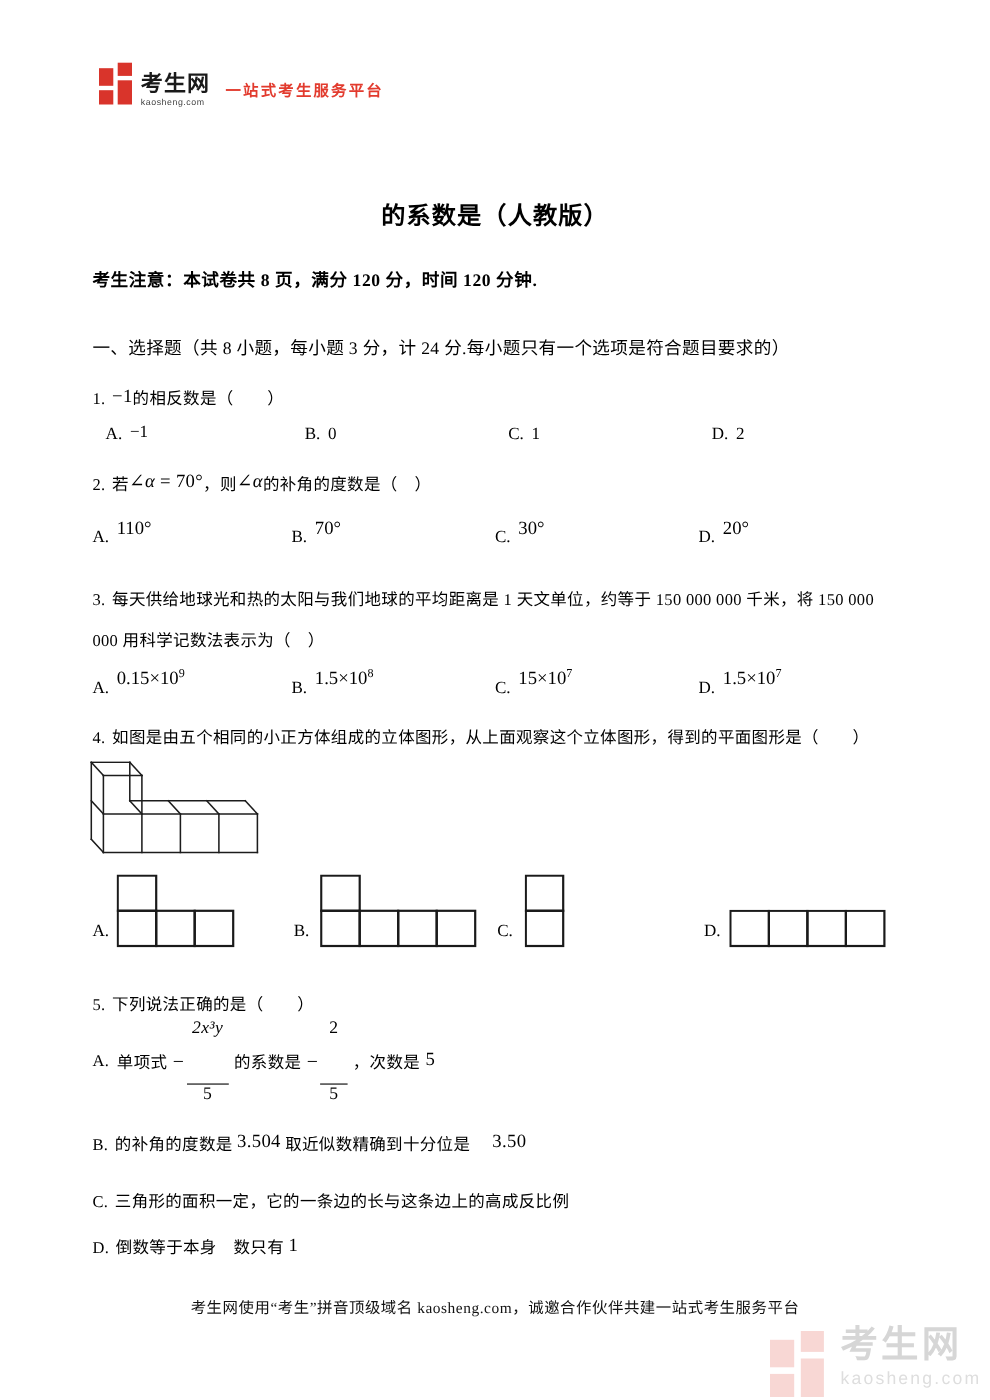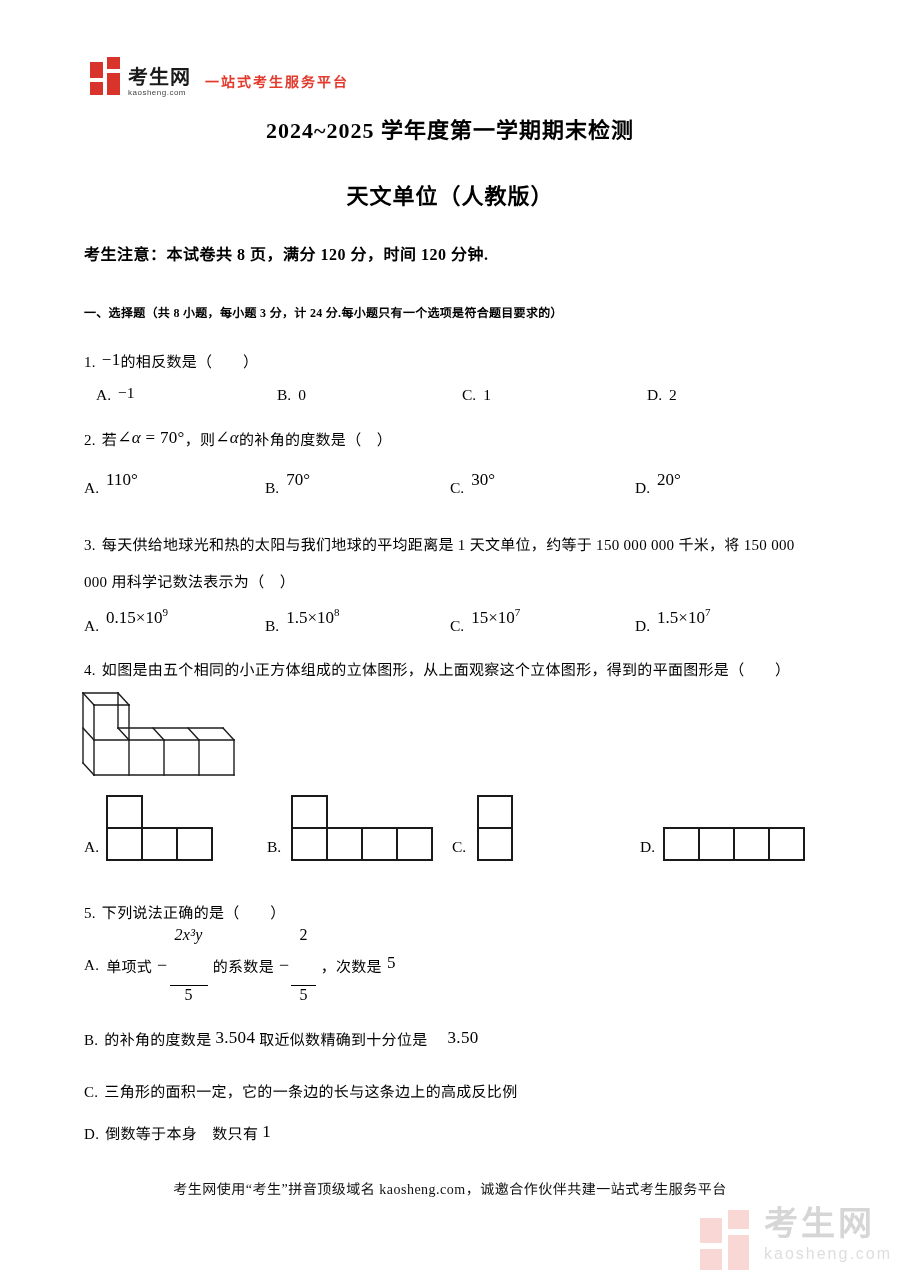--- a/index.html
+++ b/index.html
@@ -15,21 +15,21 @@
   .lm3{left:17px;top:0;width:13px;height:12px;}
   .lm4{left:17px;top:16px;width:13px;height:22px;}
   .logo-texts{margin-left:6px;line-height:1;}
   .logo-name{font-family:"Liberation Sans","DejaVu Sans",sans-serif;font-weight:bold;font-size:20px;color:#1a1a1a;letter-spacing:1px;}
   .logo-domain{font-family:"Liberation Sans","DejaVu Sans",sans-serif;font-size:8px;color:#444;margin-top:2px;letter-spacing:.5px;}
   .logo-tagline{font-family:"Liberation Sans","DejaVu Sans",sans-serif;font-weight:bold;font-size:14px;color:#e23b2e;margin-left:14px;margin-bottom:6px;letter-spacing:2px;}
   
   .title{top:112px;left:0;width:100%;text-align:center;font-size:22px;font-weight:bold;letter-spacing:1px;}
   .subtitle{top:178px;left:0;width:100%;text-align:center;font-size:22px;font-weight:bold;letter-spacing:1px;}
   .notice{top:241px;left:84px;font-size:16px;font-weight:bold;letter-spacing:.5px;}
-  .section{top:303px;left:84px;font-size:12px;font-weight:bold;letter-spacing:.3px;}
+  .section{top:303px;left:84px;font-size:16px;font-weight:normal;letter-spacing:.3px;}
   
   .stem{font-size:15px;letter-spacing:.3px;}
   .qnum{margin-right:6px;}
   .math-lg{font-size:17px;}
   .ital{font-style:italic;}
   .raise3{position:relative;top:-2px;}
   .opt-row{left:0;width:900px;height:26px;font-size:15.5px;}
   .opt{position:absolute;white-space:nowrap;}
   .oA{left:84px;} .oB{left:265px;} .oC{left:450px;} .oD{left:635px;}
   .optval{margin-left:7px;}
@@ -71,22 +71,21 @@
         <i class="lm3"></i>
         <i class="lm4"></i>
     </span>
     <span class="logo-texts">
       <div class="logo-name">考生网</div>
       <div class="logo-domain">kaosheng.com</div>
     </span>
     <span class="logo-tagline">一站式考生服务平台</span>
   </div>
 
-  <div class="abs title">2024~2025 学年度第一学期期末检测</div>
-  <div class="abs subtitle">天文单位（人教版）</div>
+  <div class="abs subtitle">的系数是（人教版）</div>
   <div class="abs notice">考生注意：本试卷共 8 页，满分 120 分，时间 120 分钟.</div>
   <div class="abs section">一、选择题（共 8 小题，每小题 3 分，计 24 分.每小题只有一个选项是符合题目要求的）</div>
 
   <div class="abs stem" style="top:350px;left:84px;">
     <span class="qnum">1.</span><span class="math-lg raise3">−1</span><span>的相反数是（　　）</span>
   </div>
   <div class="abs opt-row" style="top:386px;margin-left:12px;">
     <span class="opt oA"><span>A.</span><span class="optval raise3">−1</span></span>
     <span class="opt oB"><span>B.</span><span class="optval">0</span></span>
     <span class="opt oC"><span>C.</span><span class="optval">1</span></span>

